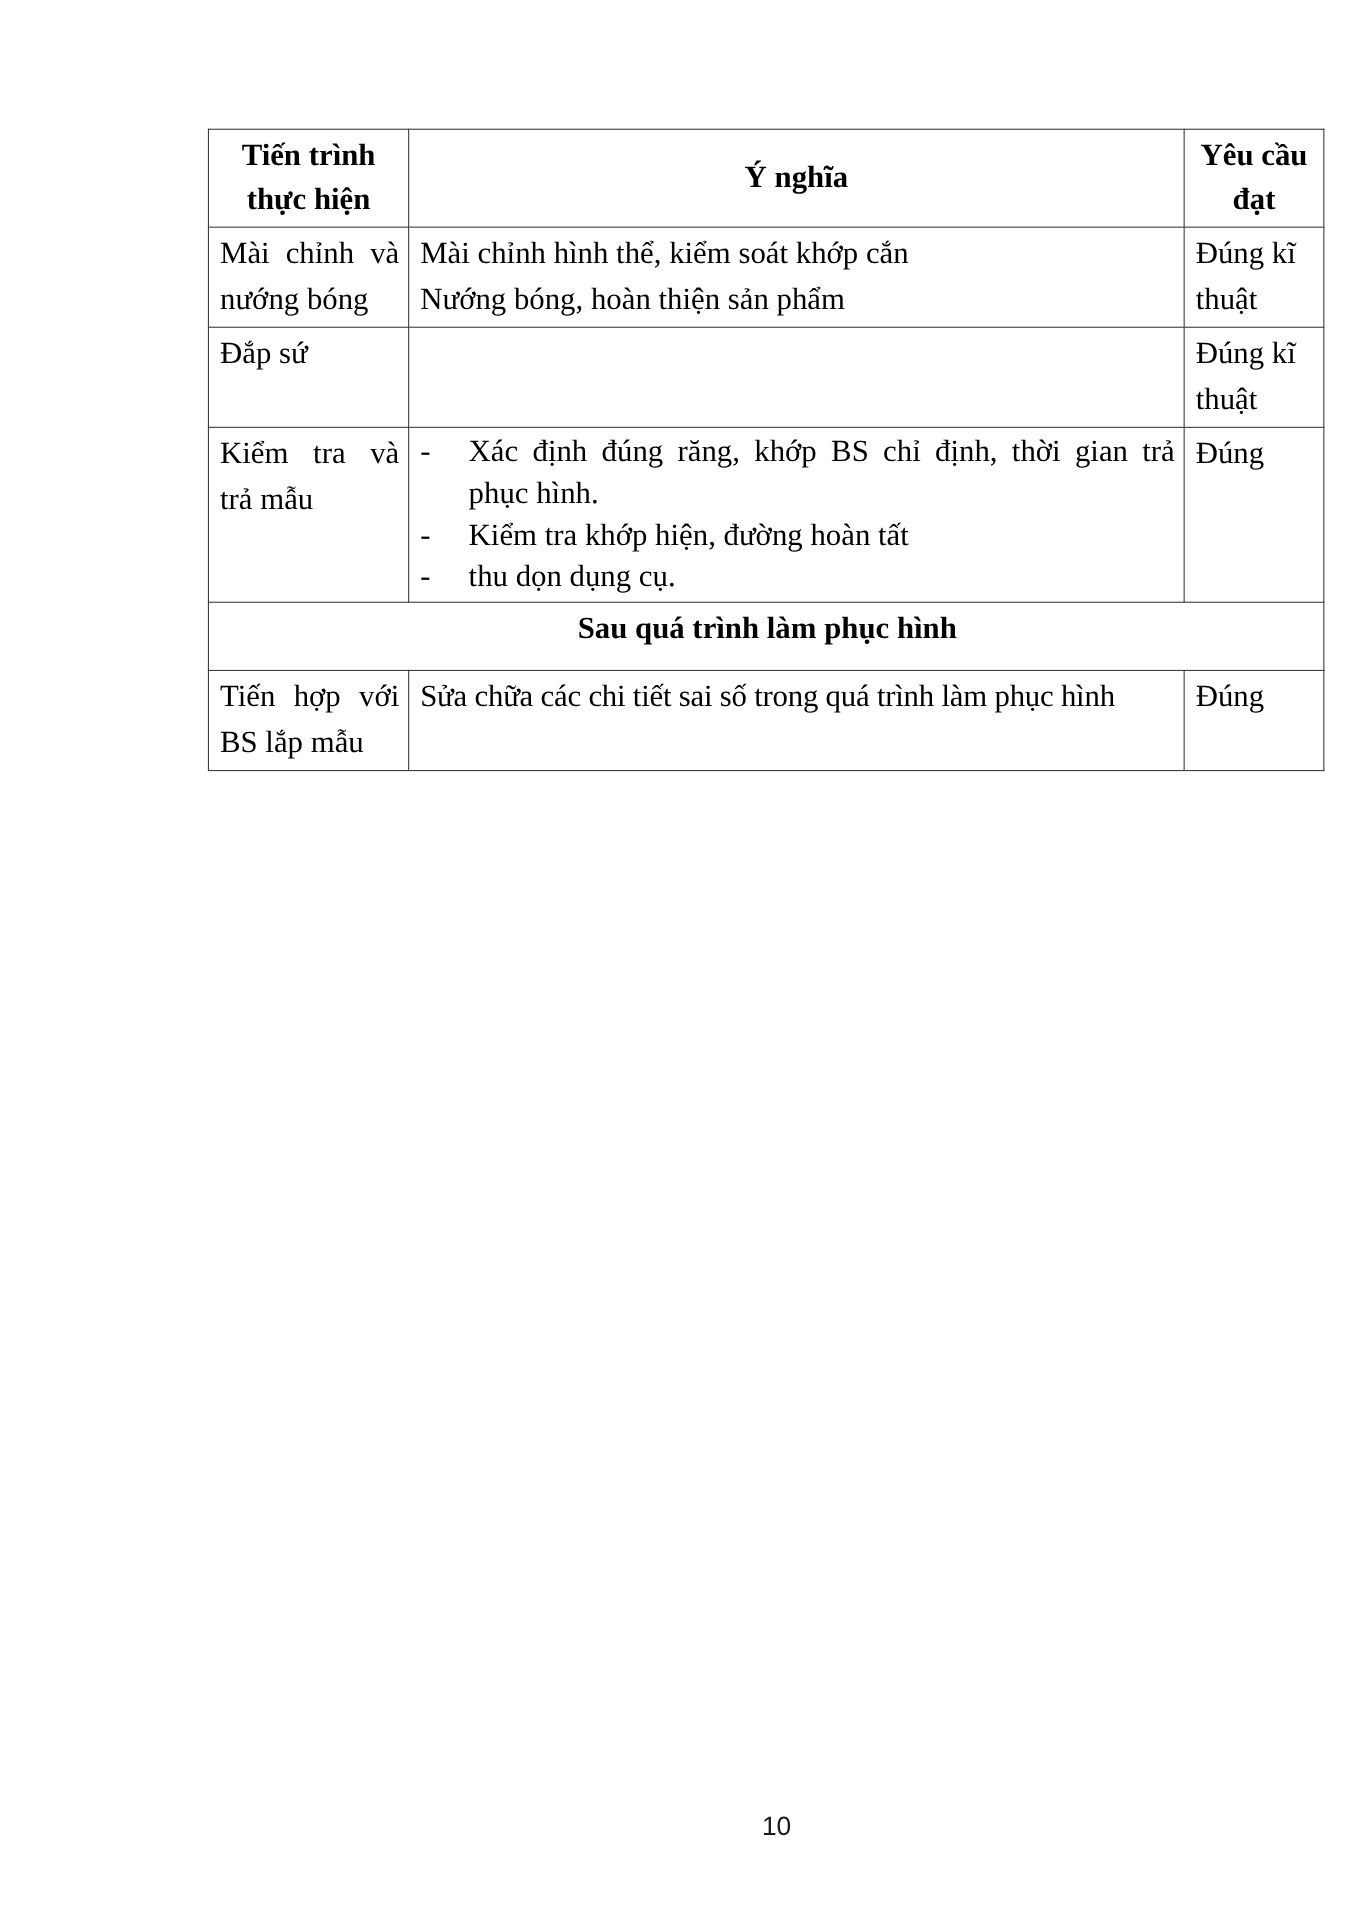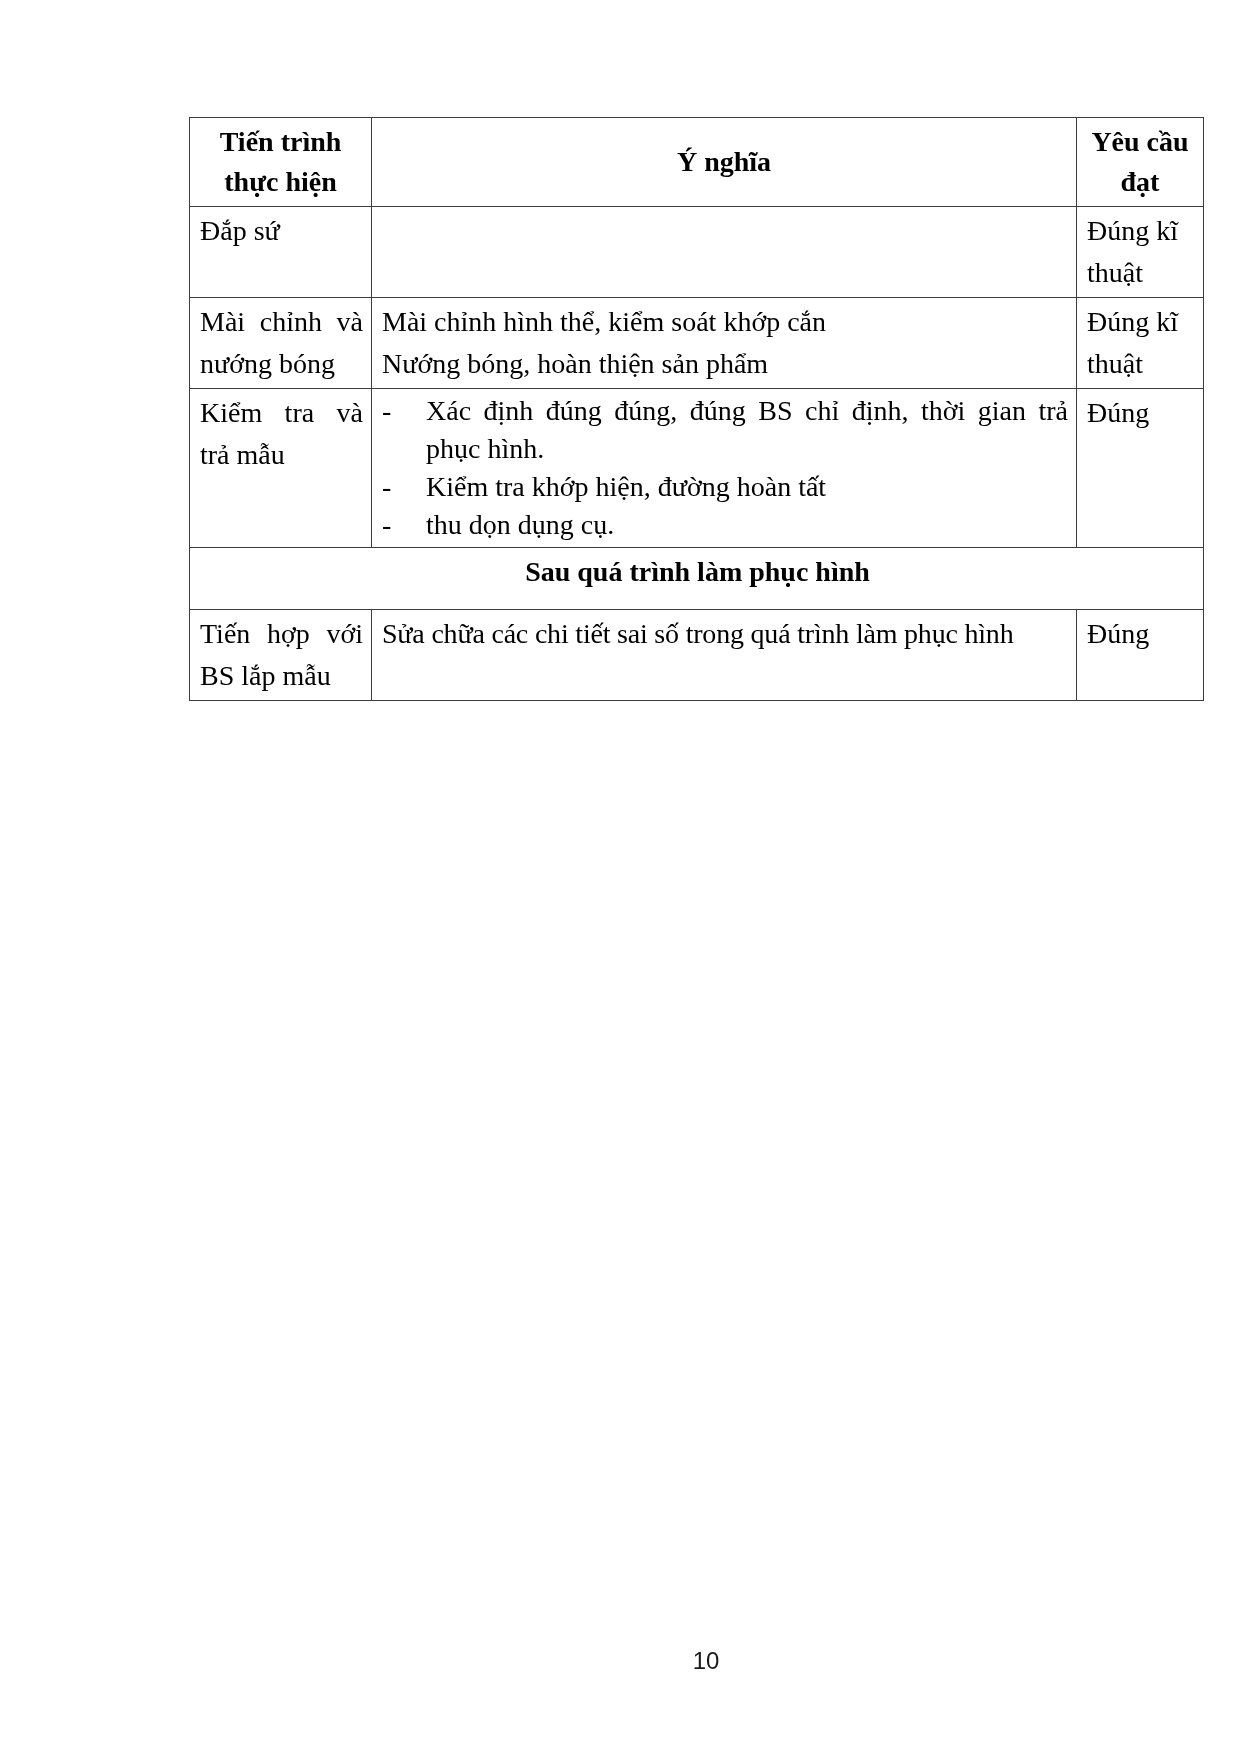--- a/index.html
+++ b/index.html
@@ -70,42 +70,42 @@
 
   <tbody>
       <tr style="height:78px">
     <th>Tiến trình thực hiện</th>
     <th>Ý nghĩa</th>
     <th>Yêu cầu đạt</th>
   </tr>
 
 
 
-  <tr style="height:87px">
-    <td class="process-cell">Đắp sứ</td>
-    <td class="meaning-cell"></td>
-    <td class="req-cell">Đúng kĩ thuật</td>
-  </tr>
-
   <tr style="height:85px">
     <td class="process-cell">Mài chỉnh và nướng bóng</td>
     <td class="meaning-cell">
       <div>Mài chỉnh hình thể, kiểm soát khớp cắn</div>
       <div>Nướng bóng, hoàn thiện sản phẩm</div>
     </td>
     <td class="req-cell">Đúng kĩ thuật</td>
   </tr>
 
+  <tr style="height:87px">
+    <td class="process-cell">Đắp sứ</td>
+    <td class="meaning-cell"></td>
+    <td class="req-cell">Đúng kĩ thuật</td>
+  </tr>
+
   <tr style="height:153px">
     <td class="process-cell">Kiểm tra và trả mẫu</td>
     <td class="meaning-cell">
       <div class="bullet-list">
         <div class="bullet-item">
           <span class="bullet-marker">-</span>
-          <span class="bullet-text">Xác định đúng đúng, đúng BS chỉ định, thời gian trả phục hình.</span>
+          <span class="bullet-text">Xác định đúng răng, khớp BS chỉ định, thời gian trả phục hình.</span>
         </div>
         <div class="bullet-item">
           <span class="bullet-marker">-</span>
           <span class="bullet-text">Kiểm tra khớp hiện, đường hoàn tất</span>
         </div>
         <div class="bullet-item">
           <span class="bullet-marker">-</span>
           <span class="bullet-text">thu dọn dụng cụ.</span>
         </div>
       </div>

